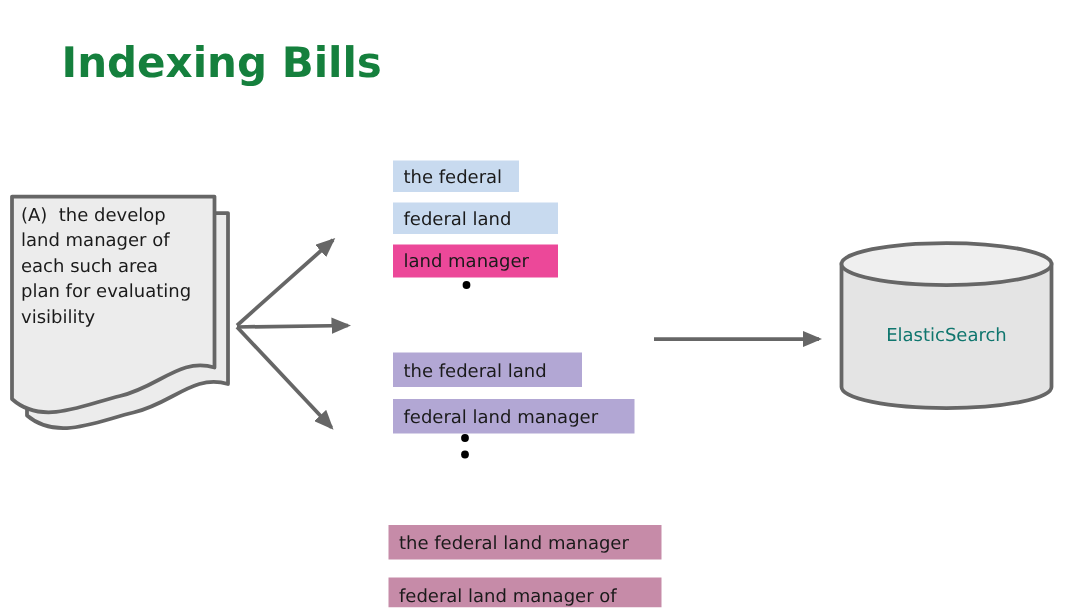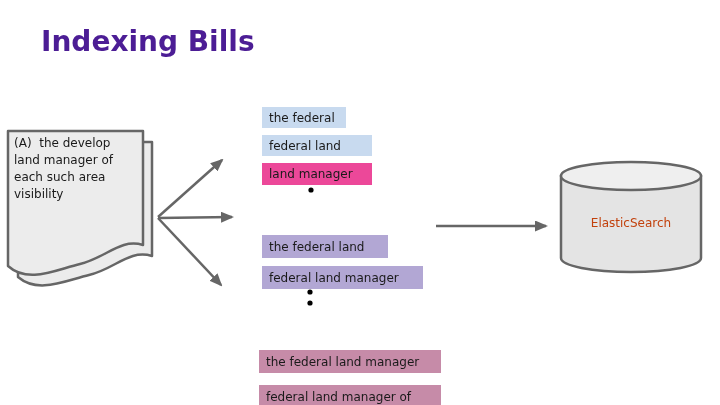--- a/index.html
+++ b/index.html
@@ -2,39 +2,39 @@
 <html><head>
 <meta charset="utf-8">
 <style>
   html,body{margin:0;padding:0;background:#fff;}
   #slide{
     position:relative;width:720px;height:405px;background:#ffffff;overflow:hidden;
     font-family:"DejaVu Sans","Liberation Sans",sans-serif;color:#1a1a1a;
   }
   #shape-layer{position:absolute;left:0;top:0;width:720px;height:405px;}
   #title{
-    position:absolute;left:41px;top:25px;font-size:28px;font-weight:bold;color:#4c1d95;
+    position:absolute;left:41px;top:25px;font-size:28px;font-weight:bold;color:#15803d;
     letter-spacing:0px;white-space:nowrap;
   }
   #doc-text{position:absolute;left:14px;top:135px;width:128px;font-size:12px;line-height:17px;}
   #doc-text span{display:block;white-space:pre;}
   .nb{
     position:absolute;display:flex;align-items:center;box-sizing:border-box;
     padding-left:7px;font-size:12px;white-space:nowrap;margin-top:32px;
   }
   #b11{left:262px;top:75px;width:84px;height:21px;}
   #b12{left:262px;top:103px;width:110px;height:21px;}
   #b13{left:262px;top:131px;width:110px;height:22px;}
   #b21{left:262px;top:203px;width:126px;height:23px;}
   #b22{left:262px;top:234px;width:161px;height:23px;}
   #b31{left:259px;top:318px;width:182px;height:23px;}
   #b32{left:259px;top:353px;width:182px;height:24px;}
   #db-label{
     position:absolute;left:561px;top:216px;width:140px;text-align:center;
-    font-size:12px;color:#c2410c;
+    font-size:12px;color:#0f766e;
   }
 </style>
 </head>
 <body>
 
 <div id="slide">
 
   <svg id="shape-layer" width="720" height="405" viewBox="0 0 720 405" xmlns="http://www.w3.org/2000/svg">
     <defs>
       <marker id="arrowhead" markerUnits="userSpaceOnUse" markerWidth="13" markerHeight="11" refX="11" refY="5.5" orient="auto">
@@ -68,20 +68,21 @@
       <ellipse cx="631" cy="176" rx="70" ry="14" fill="#efefef" stroke="#666666" stroke-width="2.5"></ellipse>
     </g>
   </svg>
 
   <div id="title">Indexing Bills</div>
 
   <div id="doc-text">
     <span>(A)  the develop</span>
     <span>land manager of</span>
     <span>each such area</span>
+    <span>plan for evaluating</span>
     <span>visibility</span>
   </div>
 
   <div id="b11" class="nb" style="background-color: rgb(200, 218, 239);">the federal</div>
   <div id="b12" class="nb" style="background-color: rgb(200, 218, 239);">federal land</div>
   <div id="b13" class="nb" style="background-color: #ec4899;">land manager</div>
 
   <div id="b21" class="nb" style="background-color: rgb(178, 167, 212);">the federal land</div>
   <div id="b22" class="nb" style="background-color: rgb(178, 167, 212);">federal land manager</div>
 

